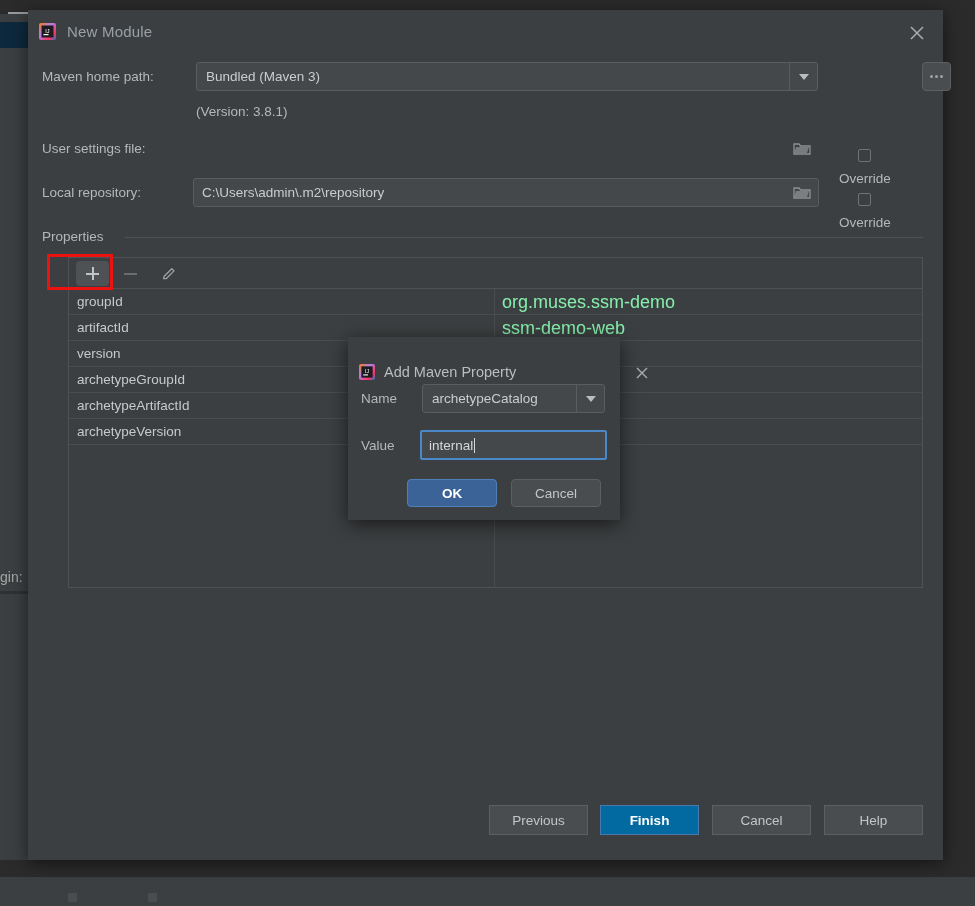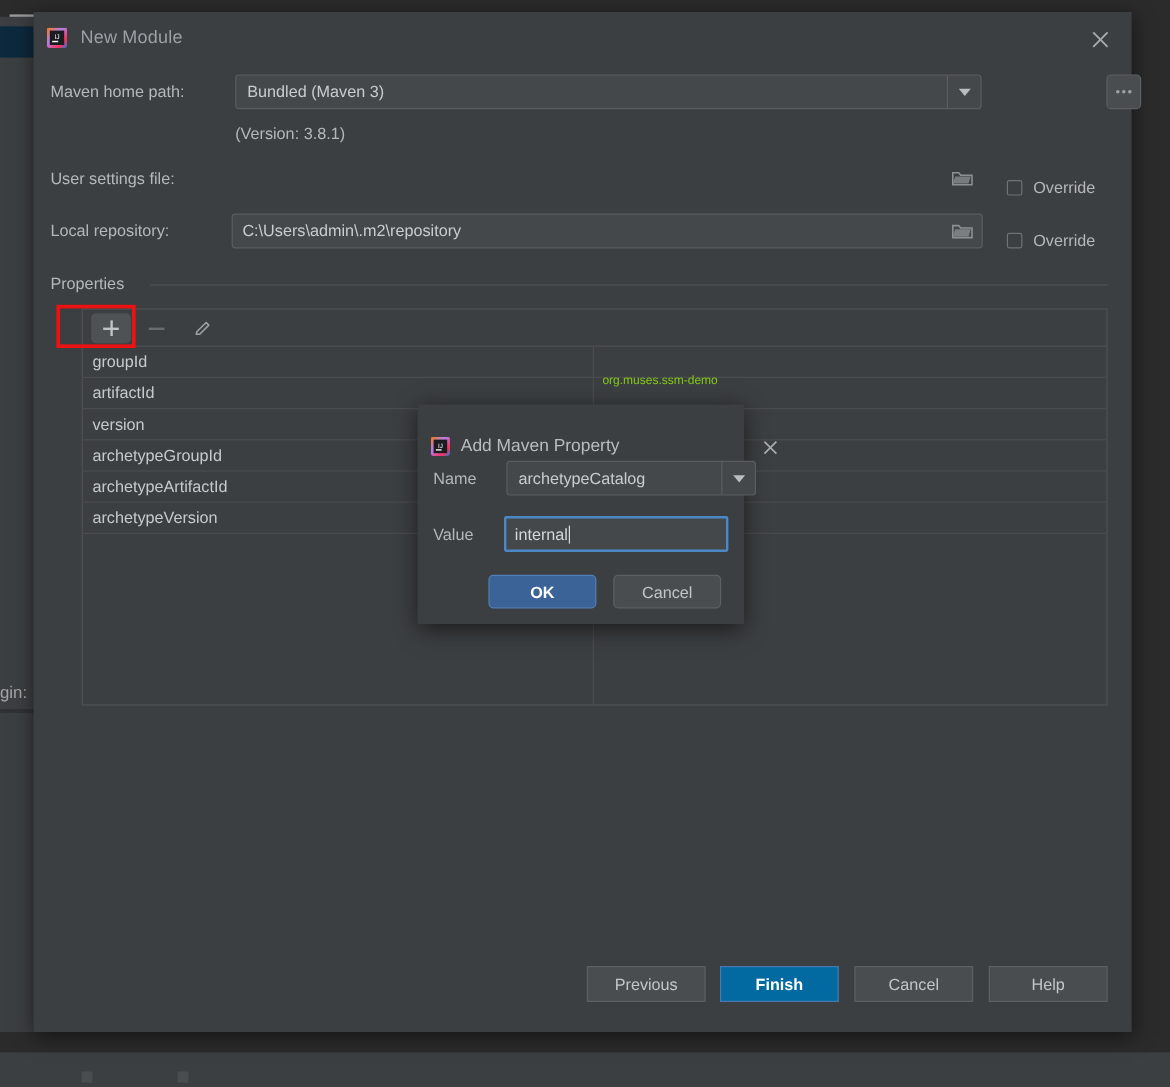--- a/index.html
+++ b/index.html
@@ -56,42 +56,42 @@
   }
   .tri-down { width:0;height:0;border-left:5px solid transparent;border-right:5px solid transparent;border-top:6px solid #b9bdc0; }
   .btn-ellipsis {
     position:absolute; background:#4a4d4f; border:1px solid #5d6062; border-radius:4px;
     display:flex; align-items:center; justify-content:center; gap:2px; cursor:pointer;
   }
   .btn-ellipsis i { width:3px;height:3px;background:#9ea2a5;border-radius:50%; display:block; }
 
   .folder-ico { position:absolute; width:18px; height:15px; cursor:pointer; }
 
-  .cb-wrap { position:absolute; display:flex; align-items:center; gap:9px; cursor:pointer; }
+  .cb-wrap { position:absolute; display:flex; align-items:center; gap:9px; cursor:pointer;flex-direction:column; }
   .cb-box { width:13px; height:13px; border:1px solid #6e7275; border-radius:2px; background:#3c3f41; }
   .cb-lbl { font-size:13.5px; color:#b4b8bb; }
 
   .version-note { position:absolute; font-size:13.5px; color:#b4b8bb; }
 
   
   .grp-label { position:absolute; font-size:13.5px; color:#b4b8bb; }
   .grp-line { position:absolute; height:1px; background:#4f5254; }
 
   .tbl-outer { position:absolute; border:1px solid #4f5254; background:#3c3f41; }
   .tbl-toolbar { position:absolute; left:0; top:0; right:0; height:31px; border-bottom:1px solid #4f5254; }
   .tb-btn { position:absolute; width:33px; height:25px; border-radius:4px; display:flex; align-items:center; justify-content:center; cursor:pointer; }
   .tb-btn.active { background:#4f5254; }
   .plus-h { position:absolute; width:13px; height:2px; background:#c0c4c7; }
   .plus-v { position:absolute; width:2px; height:13px; background:#c0c4c7; }
   .minus-h { position:absolute; width:13px; height:2px; background:#6a6d70; }
 
   .tbl-rows { position:absolute; left:0; right:0; }
   .trow { position:relative; height:26px; border-bottom:1px solid #4a4d4f; }
   .tcell-k { position:absolute; left:8px; top:0; height:26px; line-height:26px; font-size:13.5px; color:#c6cacd; }
-  .tcell-v { position:absolute; left:433px; top:16px; height:26px; line-height:26px; font-size:10px; color:#84cc16; }
+  .tcell-v { position:absolute; left:433px; top:0; height:26px; line-height:26px; font-size:18px; color:#86efac; }
   .tcol-div { position:absolute; left:425px; width:1px; background:#4a4d4f; }
 
   
   .bbtn {
     position:absolute; height:30px; border-radius:0; font-size:13.5px;
     display:flex; align-items:center; justify-content:center; cursor:pointer;
     background:#4a4d4f; border:1px solid #5d6062; color:#c2c6c9;
   }
   .bbtn.primary { background:#0369a1; border:1px solid #4a7aad; color:#ffffff; font-weight:bold; }
 
@@ -293,21 +293,21 @@
       </div>
       <div class="dlg-title-text">Add Maven Property</div>
       <div class="dlg-close">
         <svg width="20" height="20" viewBox="0 0 20 20">
           <path d="M5 5 L15 15 M15 5 L5 15" stroke="#a9adb0" stroke-width="1.4" fill="none"></path>
         </svg>
       </div>
     </div>
 
     <div class="dlg-lbl" style="left:13px; top:54px;">Name</div>
-    <div class="field combo" style="left:74px; top:47px; width:208px; height:29px;">
+    <div class="field combo" style="left:74px; top:47px; width:183px; height:29px;">
       <span>archetypeCatalog</span>
       <span class="combo-arrow">
           <i class="tri-down"></i>
         </span>
     </div>
 
     <div class="dlg-lbl" style="left:13px; top:101px;">Value</div>
     <div class="focus-field" style="left:72px; top:93px; width:187px; height:30px;">
       <span>internal</span>
         <span class="caret"></span>

